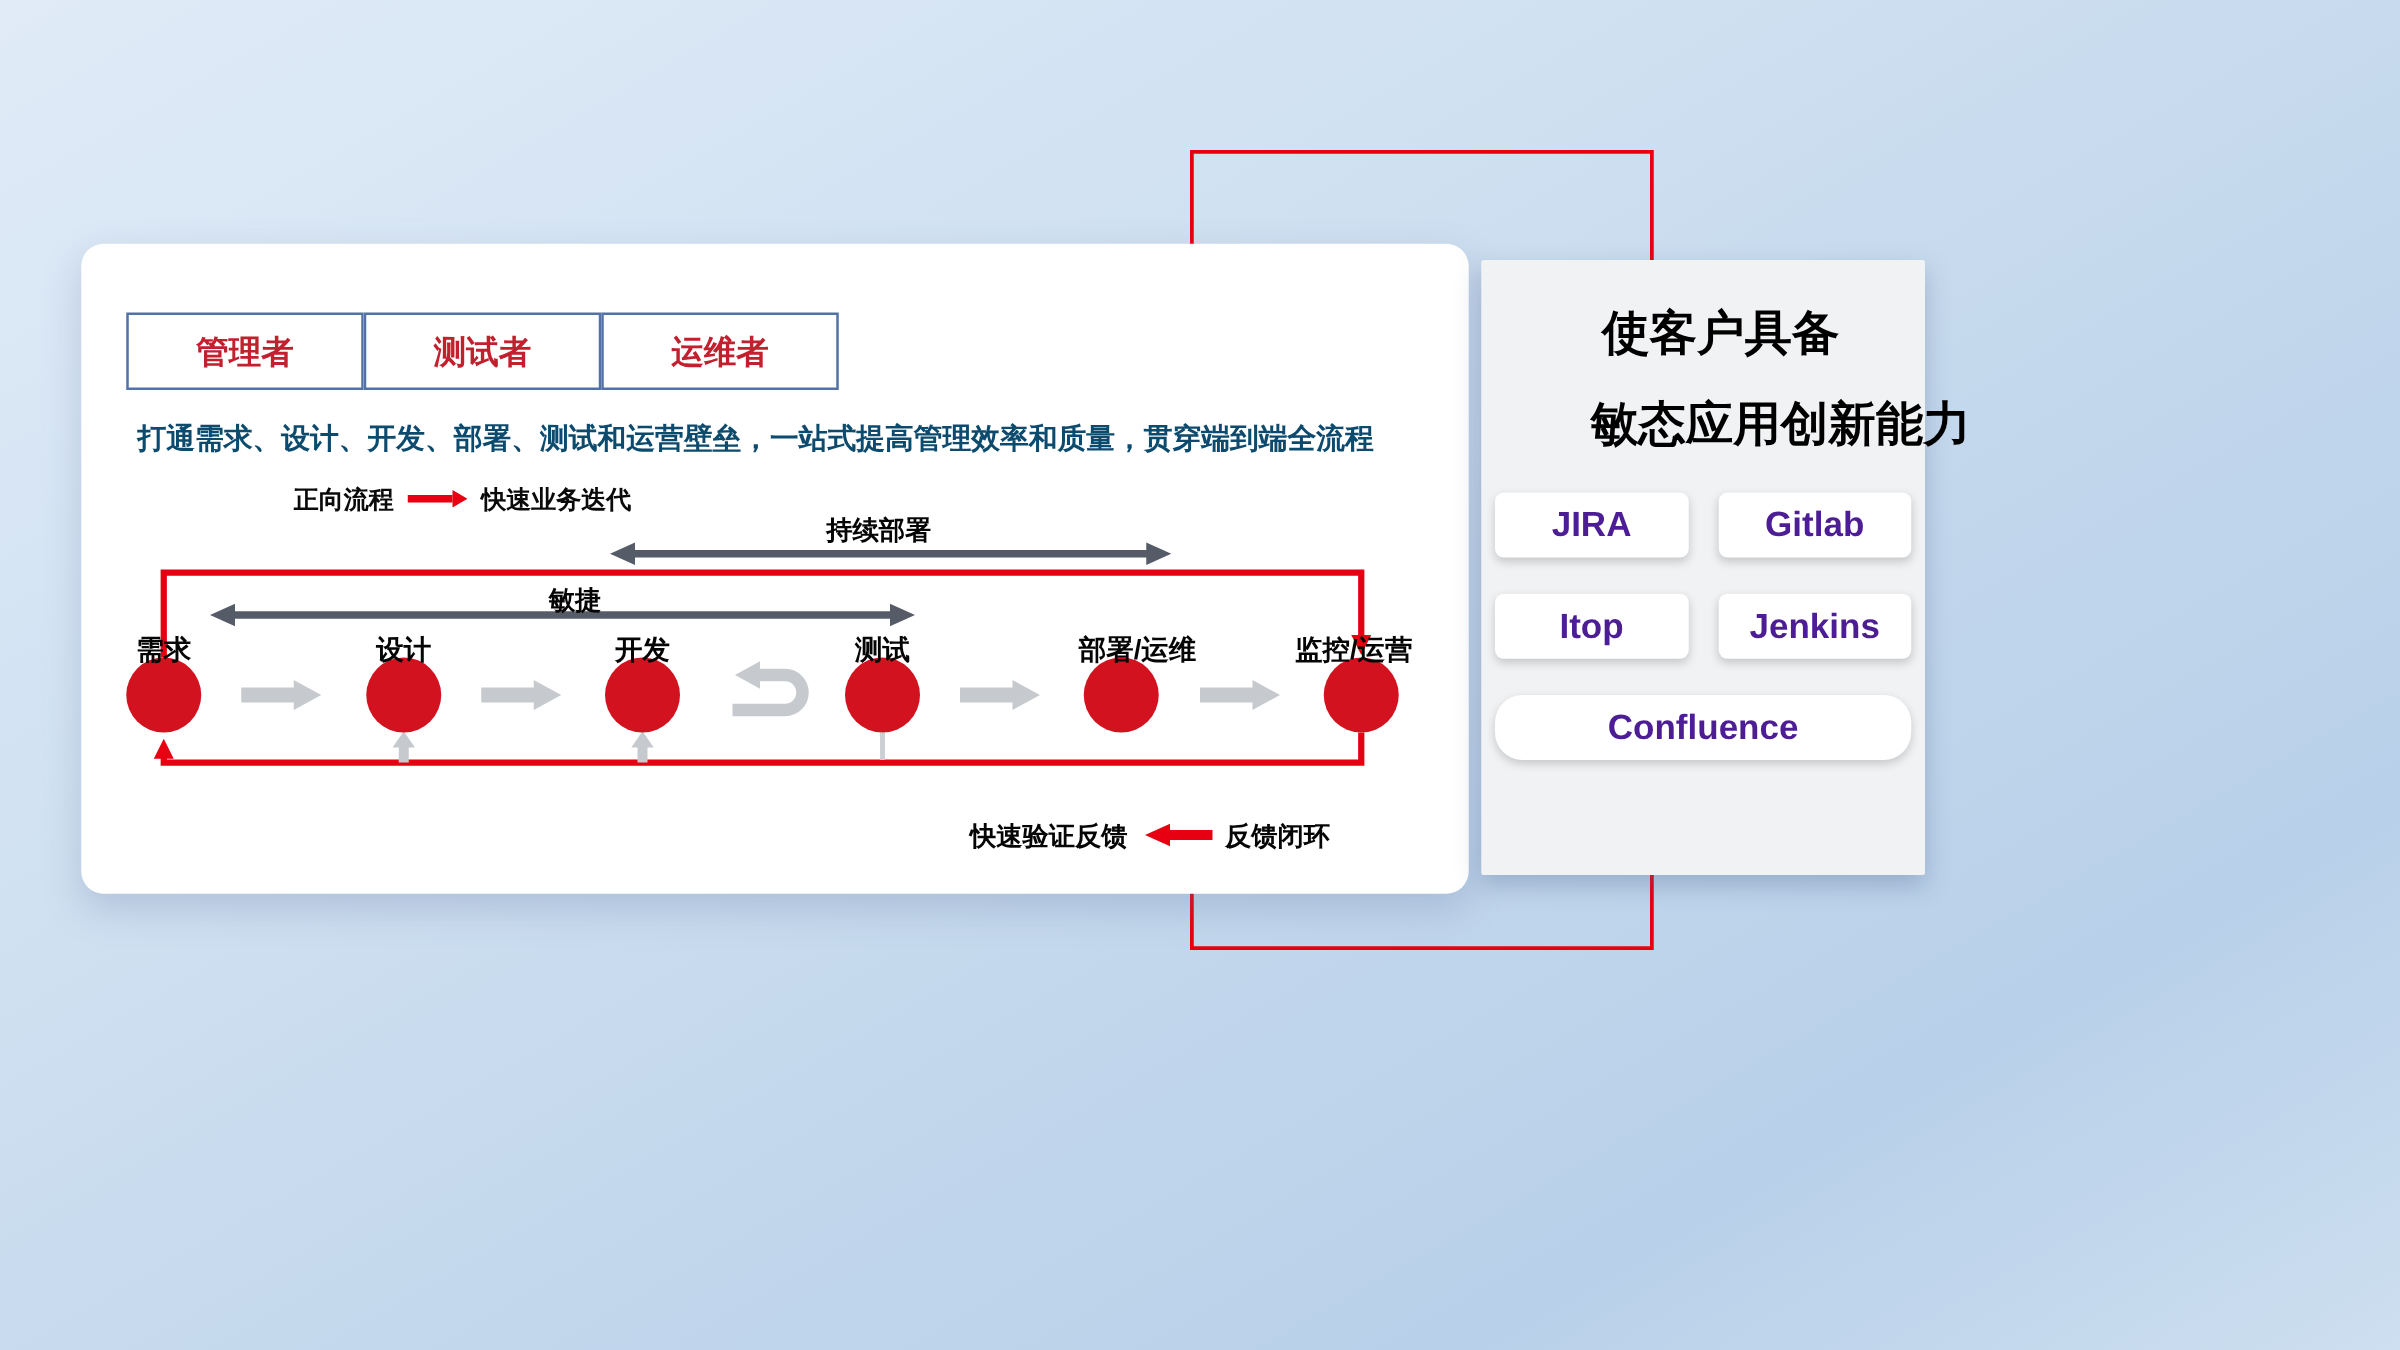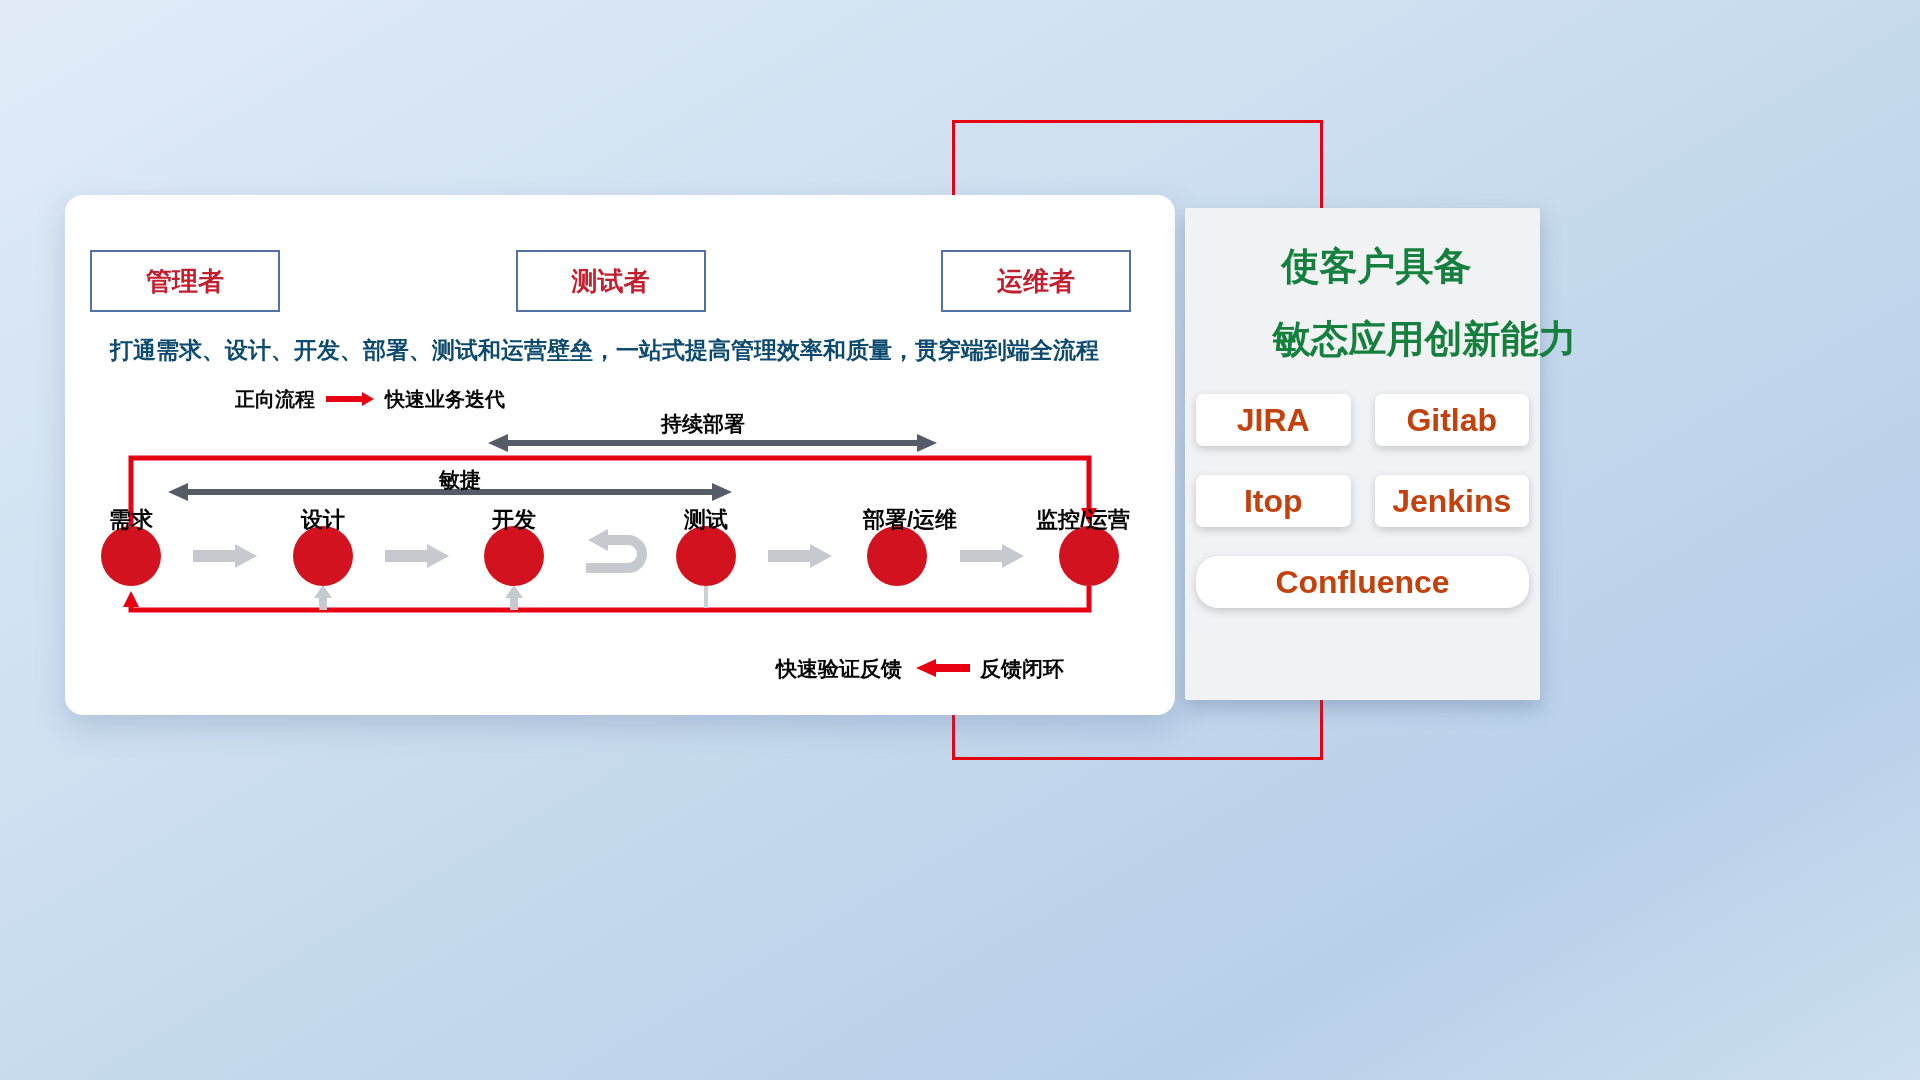--- a/index.html
+++ b/index.html
@@ -12,22 +12,22 @@
   .red-frame {
     position:absolute; left:952px; top:120px; width:371px; height:640px;
     border:3px solid #e60012; z-index:1;
   }
   .card {
     position:absolute; left:65px; top:195px; width:1110px; height:520px;
     background:#ffffff; border-radius:18px; z-index:2;
     box-shadow:0 12px 30px rgba(100,120,160,0.28);
   }
   .roles {
-    position:absolute; left:25px; top:55px; width:1041px; height:62px;
-    display:flex; justify-content:space-between;
+    position:absolute; left:36px; top:55px; width:1041px; height:62px;
+    display:flex; 
   }
   .role-box {
     width:190px; height:62px; border:2px solid #5272a6; background:#ffffff;
     display:flex; align-items:center; justify-content:center;
     font-size:26px; font-weight:700; color:#c2202e;
   }
   .subtitle {
     position:absolute; left:45px; top:140px; width:1030px;
     font-size:23px; font-weight:700; color:#0c4a6e; white-space:nowrap;
   }
@@ -48,32 +48,32 @@
   .stage-dot { fill:#d2121f; }
   .flow-label { font-family:"Liberation Sans","DejaVu Sans",sans-serif; font-size:22px; font-weight:700; fill:#050505; }
   .flow-note  { font-family:"Liberation Sans","DejaVu Sans",sans-serif; font-size:21px; font-weight:700; fill:#050505; }
 
   .panel {
     position:absolute; left:1185px; top:208px; width:355px; height:492px;
     background:#f1f2f4; border-radius:2px; z-index:3;
     box-shadow:0 8px 20px rgba(80,100,140,0.35);
   }
   .panel-title { position:absolute; left:0; width:100%; text-align:center;
-    font-weight:700; color:#15803d; font-size:38px;padding-left:28px; }
+    font-weight:700; color:#000000; font-size:38px;padding-left:28px; }
   .t1 { top:33px; }
   .t2 { top:106px;margin-left:48px; }
   .tools-grid {
     position:absolute; left:11px; top:186px; width:333px;
     display:grid; grid-template-columns:1fr 1fr; column-gap:24px; row-gap:29px;
   }
   .tool {
     height:52px; background:#ffffff; border-radius:7px;
     box-shadow:0 3px 8px rgba(0,0,0,0.18);
     display:flex; align-items:center; justify-content:center;
-    font-size:32px; font-weight:700; color:#c2410c;
+    font-size:28px; font-weight:700; color:#4c1d95;
   }
   .tool.wide { grid-column:1 / -1;border-radius:22px; }
 </style>
 </head>
 <body>
 
 <div class="canvas">
 
   <div class="red-frame"></div>
 

